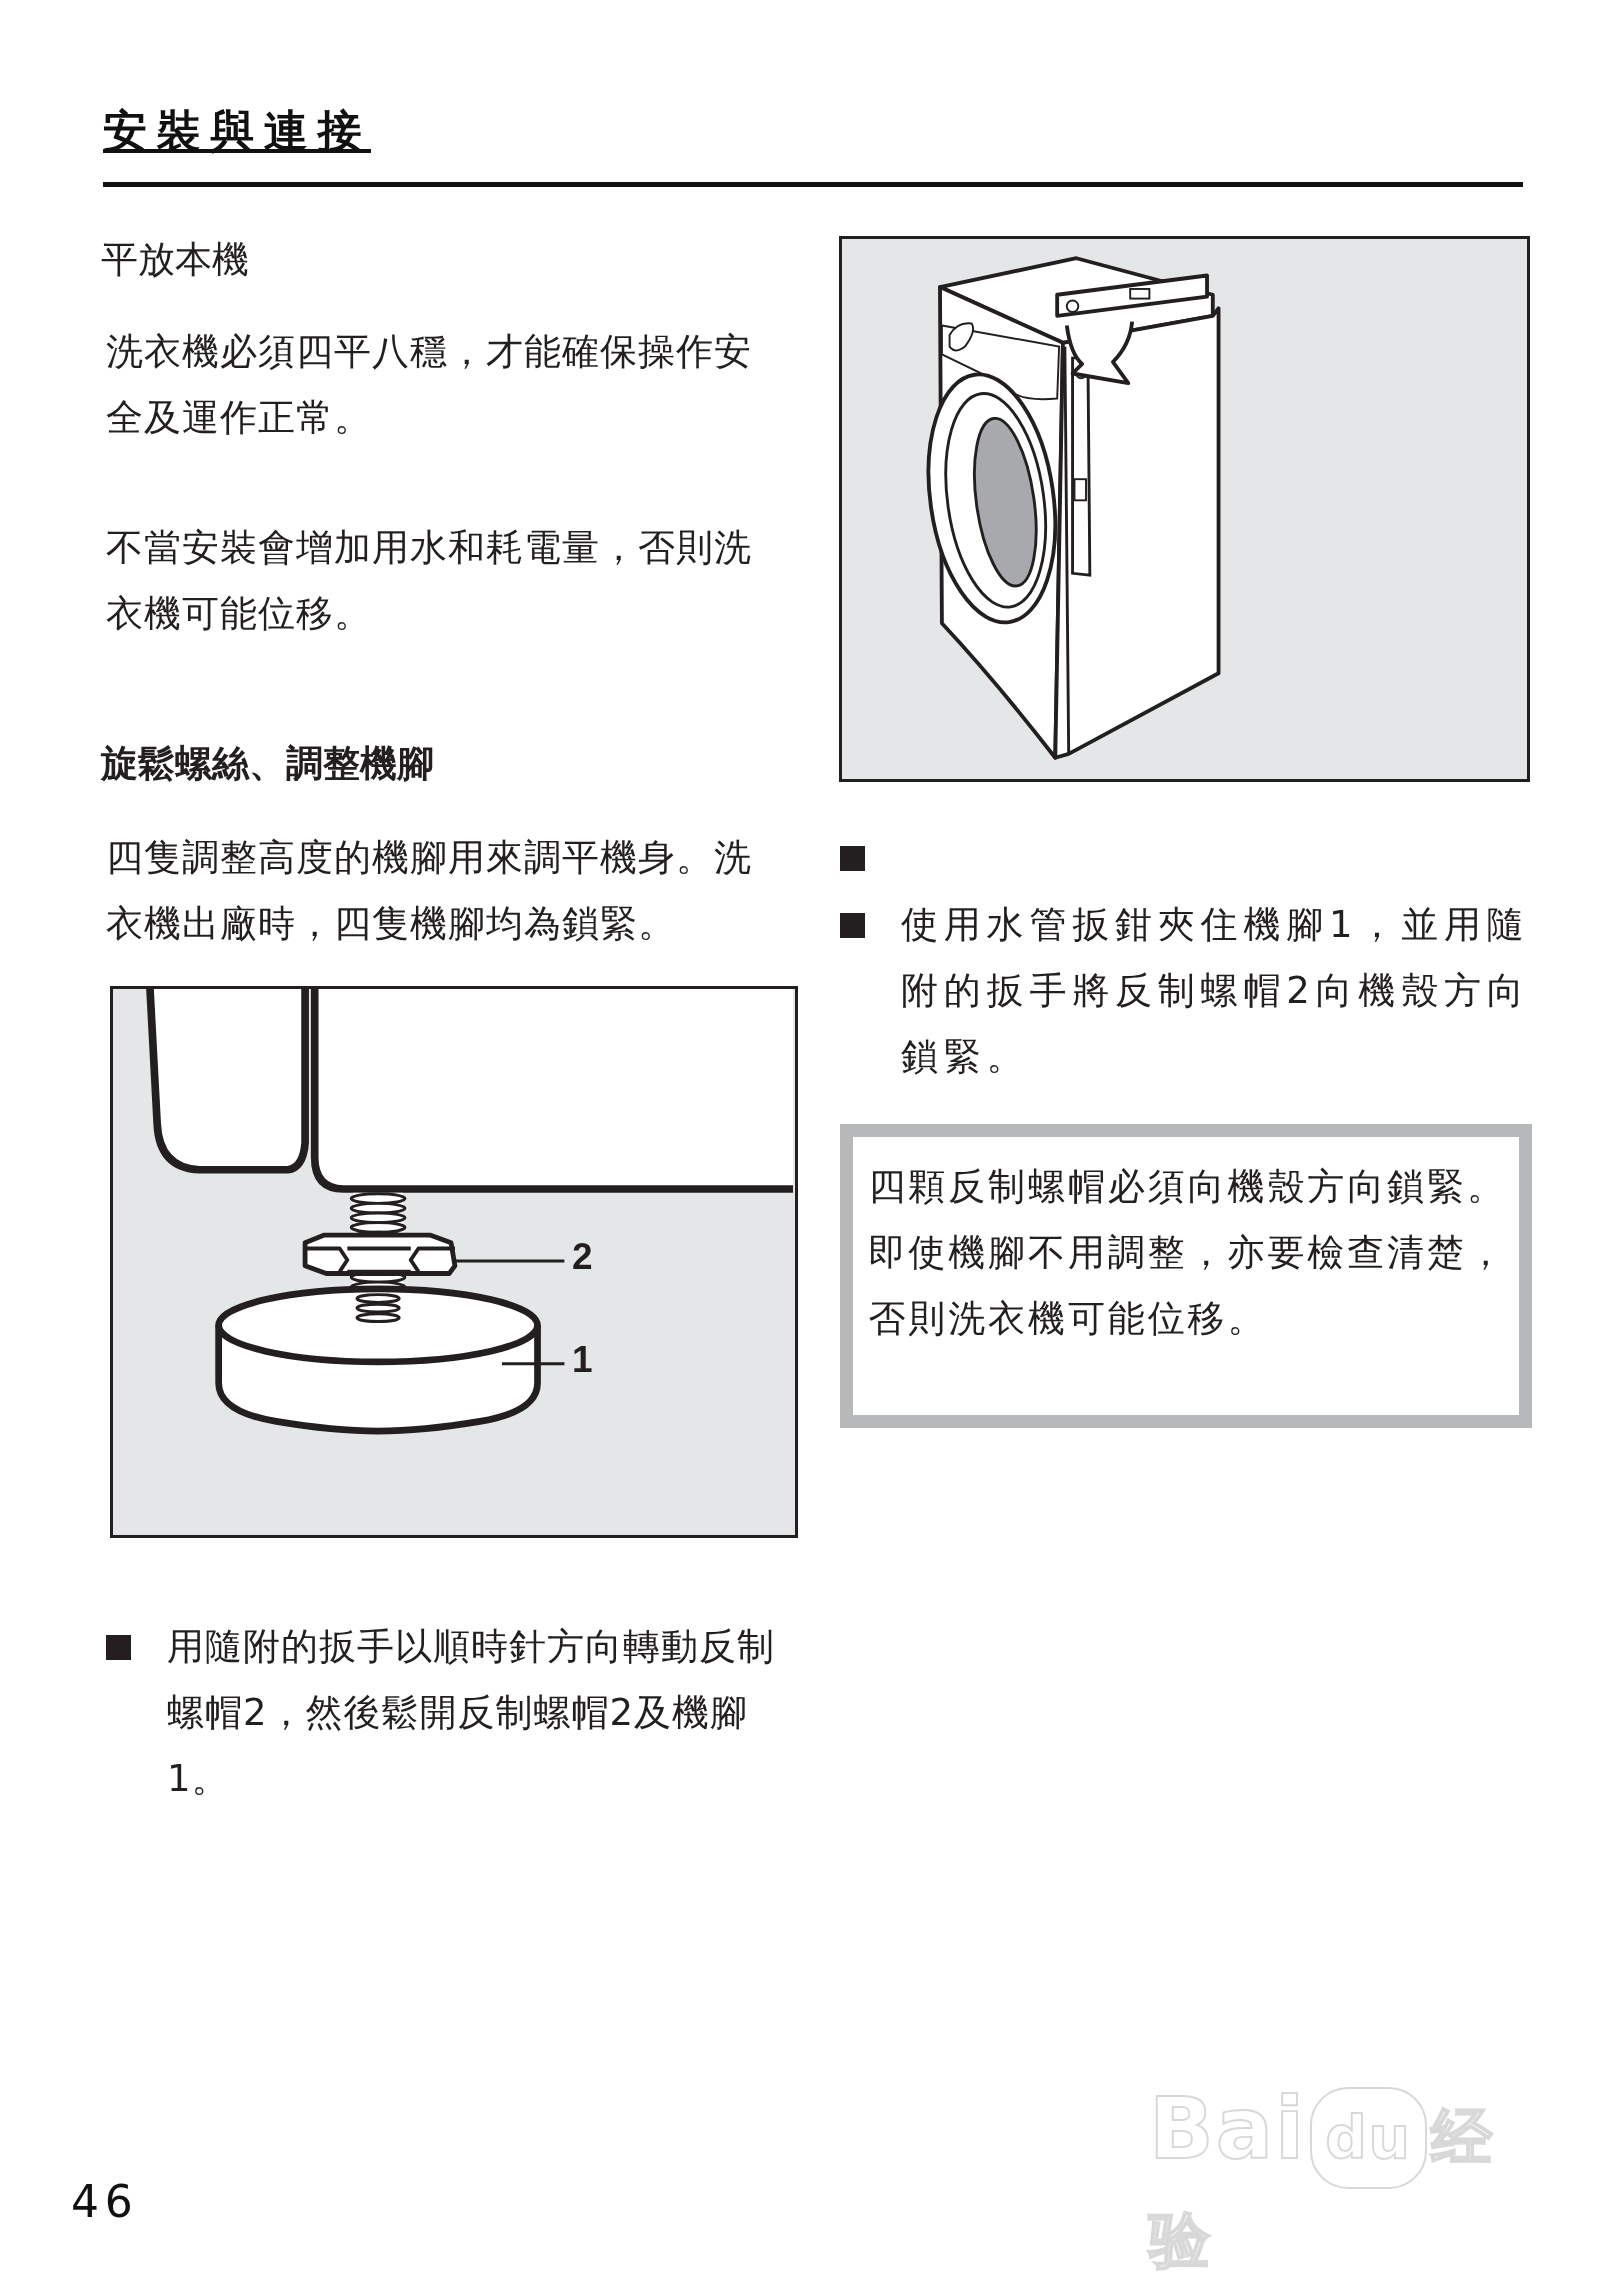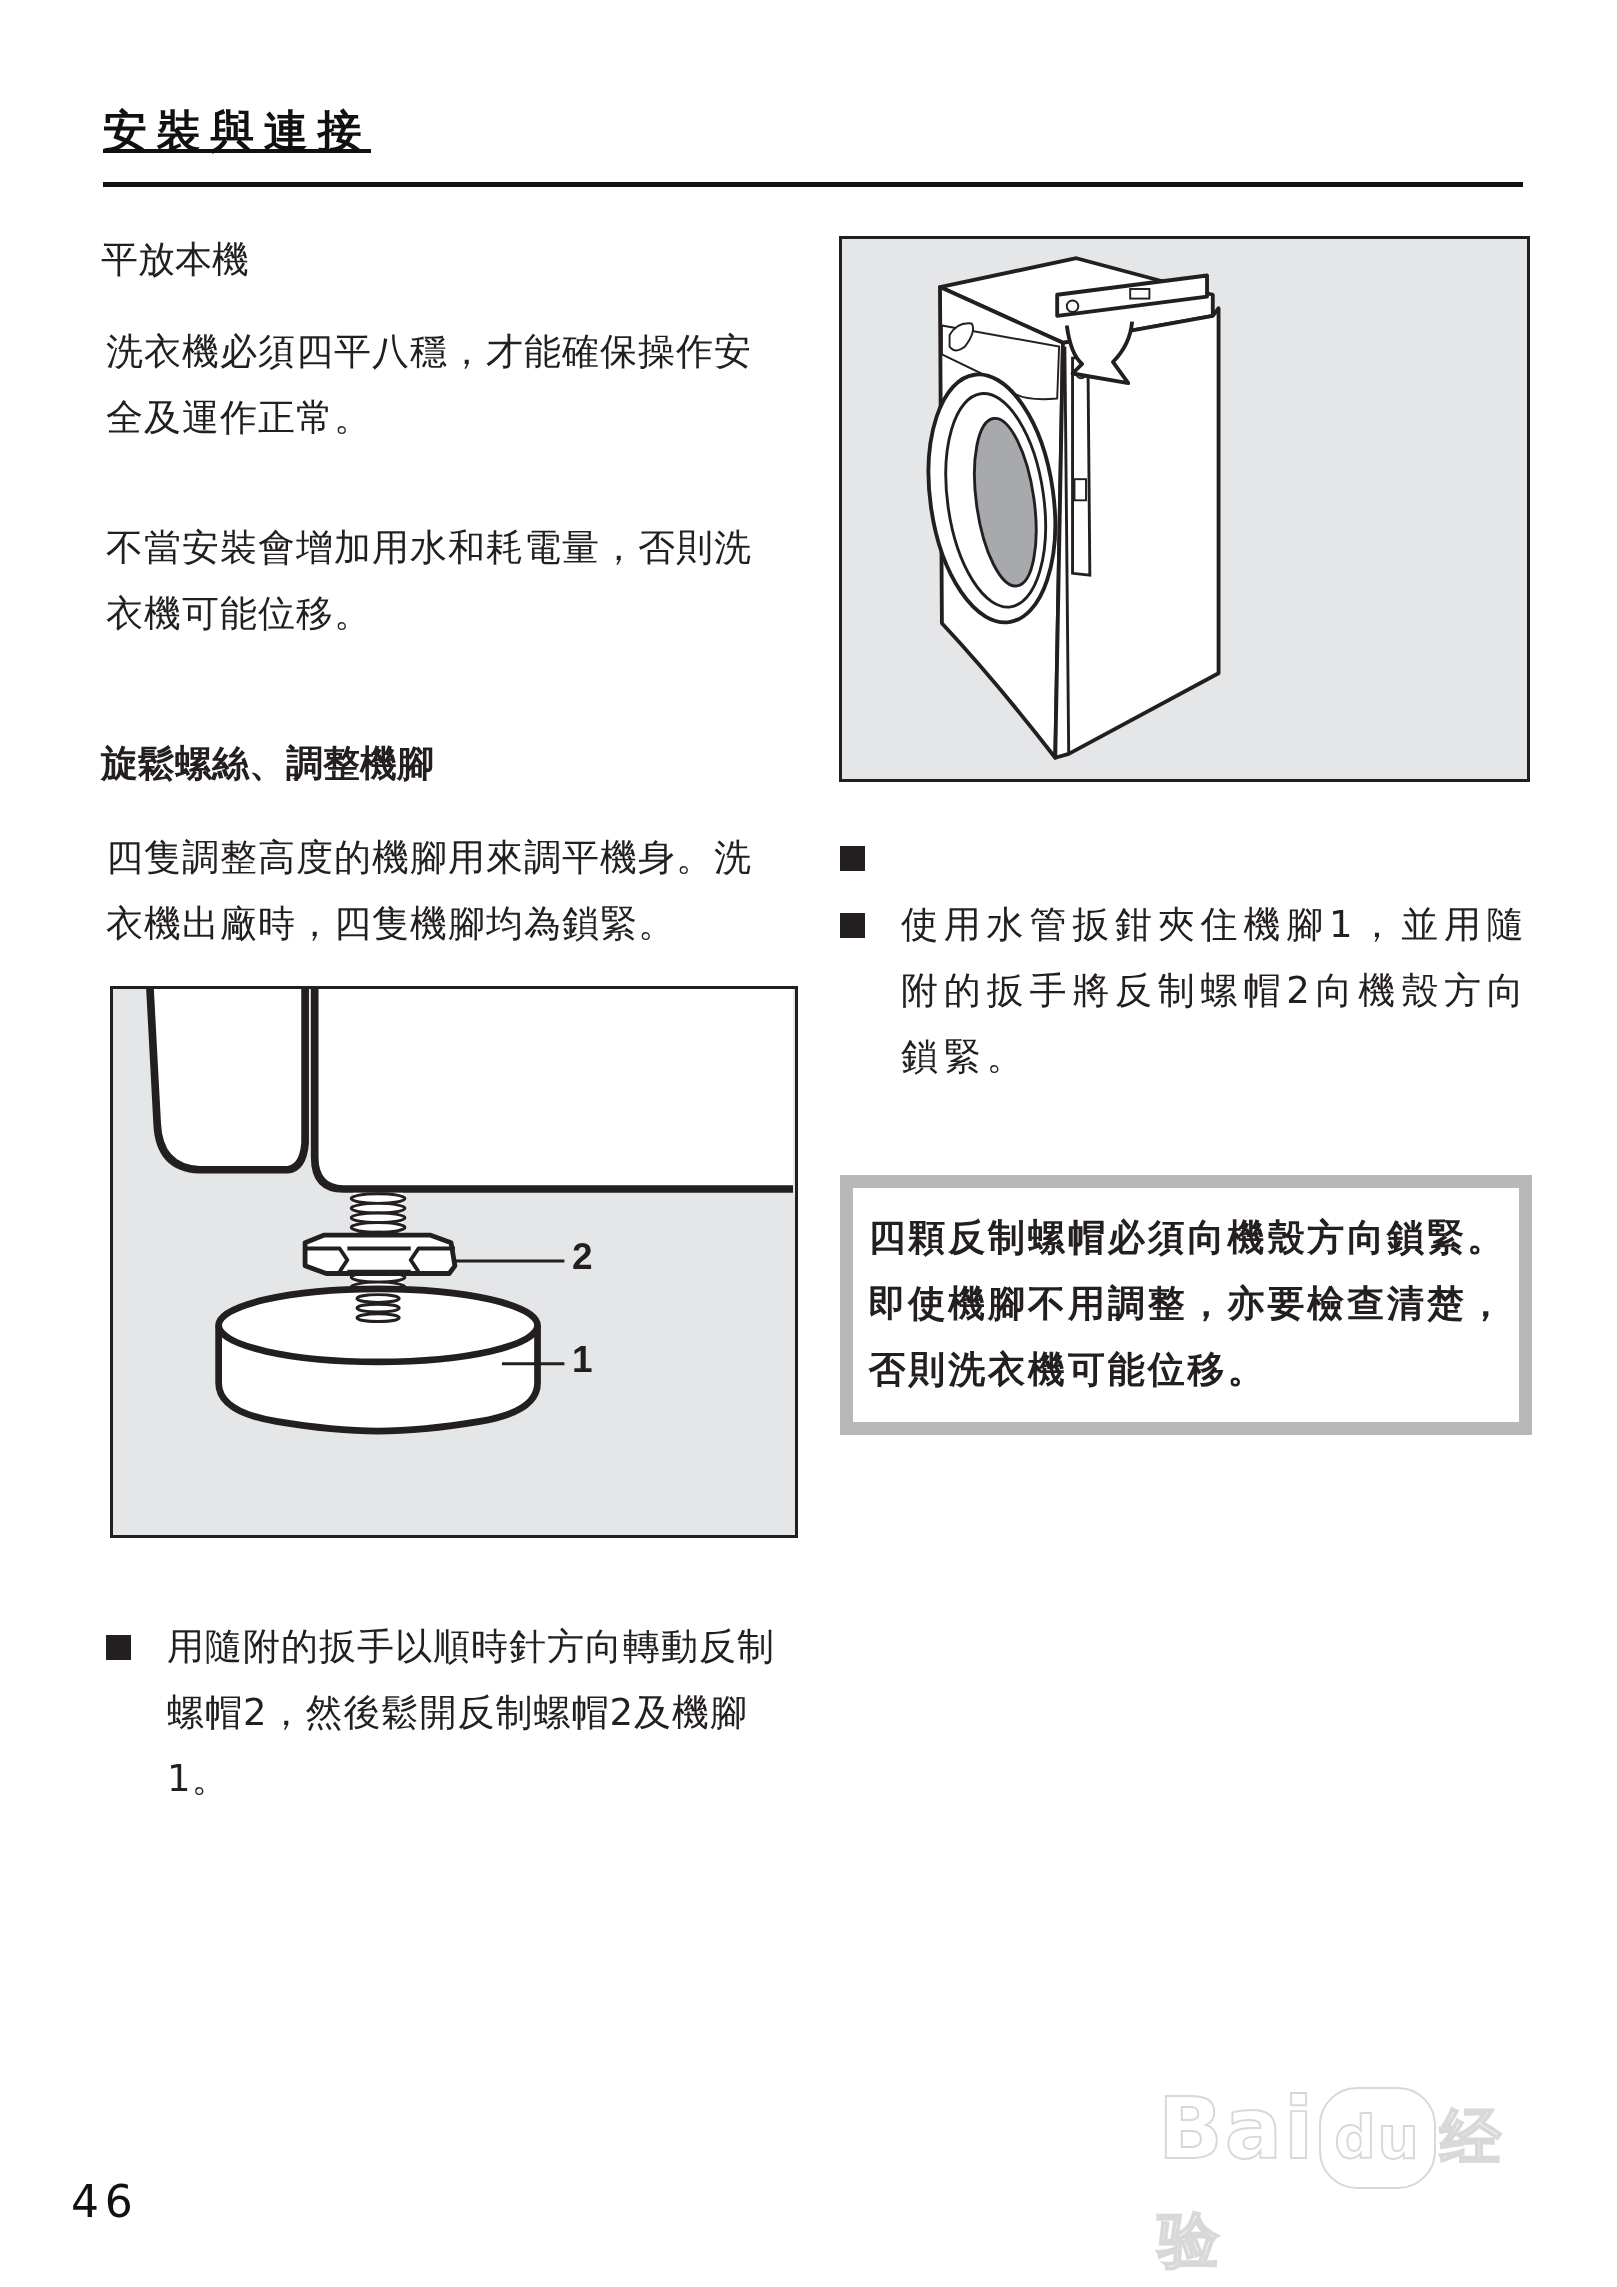--- a/index.html
+++ b/index.html
@@ -17,22 +17,22 @@
   .fig { background: #e5e6e7; border: 3.8px solid #231f20; box-sizing: border-box; overflow: hidden; }
   .fig-foot { left: 110px; top: 986px; width: 688px; height: 552px; }
   .fig-machine { left: 839px; top: 236px; width: 691px; height: 546px; }
   .bullet { display: flex; }
   .bullet .sq { flex: 0 0 25px; height: 25px; background: #231f20; margin-top: 21px; }
   .bullet .txt { margin-left: 36px; }
   .bl1 { left: 106px; top: 1614px; width: 672px; }
   .br { left: 840px; width: 692px; }
   .br1 { top: 825px; }
   .br2 { top: 892px; letter-spacing: 5.8px; }
-  .note { left: 840px; top: 1175px; width: 692px; height: 260px; box-sizing: border-box;
-          border: 13.4px solid #b6b8ba; background: #fff; padding: 17.3px 0 0 15.4px; font-weight: bold; }
+  .note { left: 840px; top: 1124px; width: 692px; height: 304px; box-sizing: border-box;
+          border: 13.4px solid #b6b8ba; background: #fff; padding: 17.3px 0 0 15.4px; }
   .note .para { letter-spacing: 2.9px; }
   .page-no { left: 71px; top: 2177px; font-size: 44px; letter-spacing: 5.8px; line-height: 50px; color: #111; }
   .wm { left: 1149px; top: 2048px; width: 394px; height: 183px; }
   .label-num { font-family: "Liberation Sans", sans-serif; font-weight: bold; }
 </style>
 </head>
 <body>
 
 <div class="abs header-title">安裝與連接</div>
 <div class="abs header-rule"></div>
@@ -131,17 +131,17 @@
   <span class="txt">使用水管扳鉗夾住機腳1，並用隨附的扳手將反制螺帽2向機殼方向鎖緊。</span>
 </div>
 
 <div class="abs note">
   <div class="para">四顆反制螺帽必須向機殼方向鎖緊。即使機腳不用調整，亦要檢查清楚，否則洗衣機可能位移。</div>
 </div>
 
 <div class="abs page-no">46</div>
 
 <div class="abs wm">
-  <div style="position:absolute; left:9px; top:38px; font-size:85px; font-weight:bold; color:#fff; -webkit-text-stroke:1.9px #d8d8d8; line-height:86px; letter-spacing:1.9px;">
+  <div style="position:absolute; left:0; top:38px; font-size:85px; font-weight:bold; color:#fff; -webkit-text-stroke:1.9px #d8d8d8; line-height:86px; letter-spacing:1.9px;">
     <span>Bai</span><span style="display:inline-block; font-size:58px; padding:5.8px 13.4px; border:2.9px solid #d8d8d8; border-radius:38px; margin:0 3.8px;"><span>du</span></span><span style="font-size:61px;">经验</span>
   </div>
 </div>
 
 
 </body></html>

